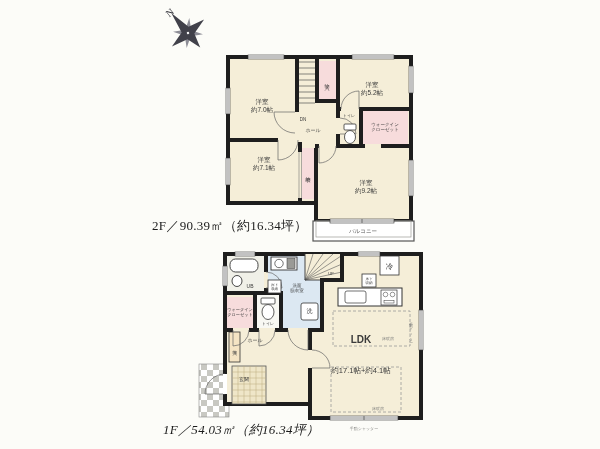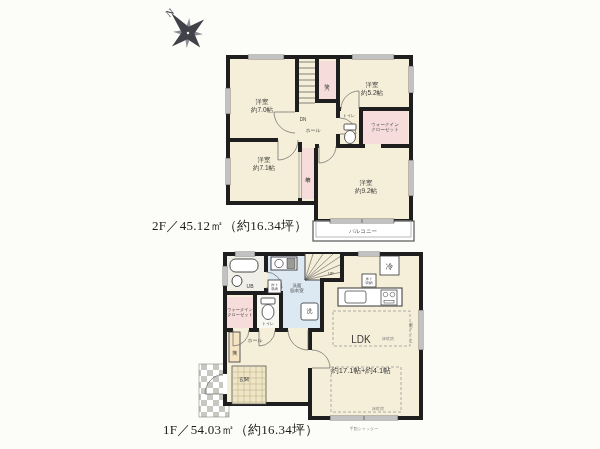--- a/index.html
+++ b/index.html
@@ -104,21 +104,21 @@
     <div>クローゼット</div>
   </div>
   <div class="lbl" style="left:124px;top:62px;font-size:4px;">トイレ</div>
   <div class="lbl" style="left:78px;top:66px;font-size:4.5px;">DN</div>
   <div class="lbl" style="left:88px;top:76px;font-size:5px;">ホール</div>
   <div class="lbl v" style="left:102px;top:27px;font-size:5px;">物入</div>
   <div class="lbl v" style="left:83px;top:119px;font-size:5px;">収納</div>
   <div class="lbl" style="left:138px;top:177px;font-size:5.5px;color:#555;">バルコニー</div>
 </div>
 
-<div class="abs serif" style="left:152px;top:217px;font-size:13px;color:#1b1b1b;letter-spacing:.3px;">2F／45.12㎡（約16.34坪）</div>
+<div class="abs serif" style="left:152px;top:217px;font-size:13px;color:#1b1b1b;letter-spacing:.3px;">2F／90.39㎡（約16.34坪）</div>
 
 <div class="abs" style="left:195px;top:250px;width:230px;height:185px;">
   <svg width="230" height="175" viewBox="0 0 230 175">
     <defs>
       <pattern id="checker" width="12" height="12" patternUnits="userSpaceOnUse">
         <rect width="12" height="12" fill="#ffffff"></rect>
         <rect width="6" height="6" fill="#c8c8c2"></rect>
         <rect x="6" y="6" width="6" height="6" fill="#c8c8c2"></rect>
       </pattern>
     </defs>
@@ -220,22 +220,22 @@
   <div class="lbl" style="left:60px;top:90px;font-size:5px;">ホール</div>
   <div class="lbl" style="left:49px;top:129px;font-size:5px;">玄関</div>
   <div class="lbl" style="left:114.5px;top:61.5px;font-size:6px;">洗</div>
   <div class="lbl" style="left:136px;top:23.5px;font-size:4px;">UP</div>
   <div class="lbl" style="left:194.5px;top:15.5px;font-size:7.5px;">冷</div>
   <div class="lbl" style="left:174px;top:30.5px;font-size:3.5px;">
     <div>床下</div>
     <div>収納</div>
   </div>
   <div class="lbl" style="left:166px;top:104px;">
-    <div style="font-size:10px;font-weight:400;">LDK</div>
+    <div style="font-size:10px;font-weight:700;">LDK</div>
     <div style="font-size:7.5px;margin-top:20px;">約17.1帖+約4.1帖</div>
   </div>
   <div class="lbl gray" style="left:193px;top:89px;font-size:4px;">床暖房</div>
   <div class="lbl gray" style="left:183px;top:159px;font-size:4px;">床暖房</div>
   <div class="lbl v gray" style="left:215px;top:80px;font-size:4px;">手動シャッター</div>
   <div class="lbl gray" style="left:169px;top:178.5px;font-size:4px;">手動シャッター</div>
 </div>
 
-<div class="abs serif" style="left:163px;top:421px;font-size:13px;color:#1b1b1b;letter-spacing:.3px;">1F／54.03㎡（約16.34坪）</div>
+<div class="abs serif" style="left:163px;top:421px;font-size:13px;color:#1b1b1b;letter-spacing:.3px;font-style:italic;">1F／54.03㎡（約16.34坪）</div>
 
 </body></html>

